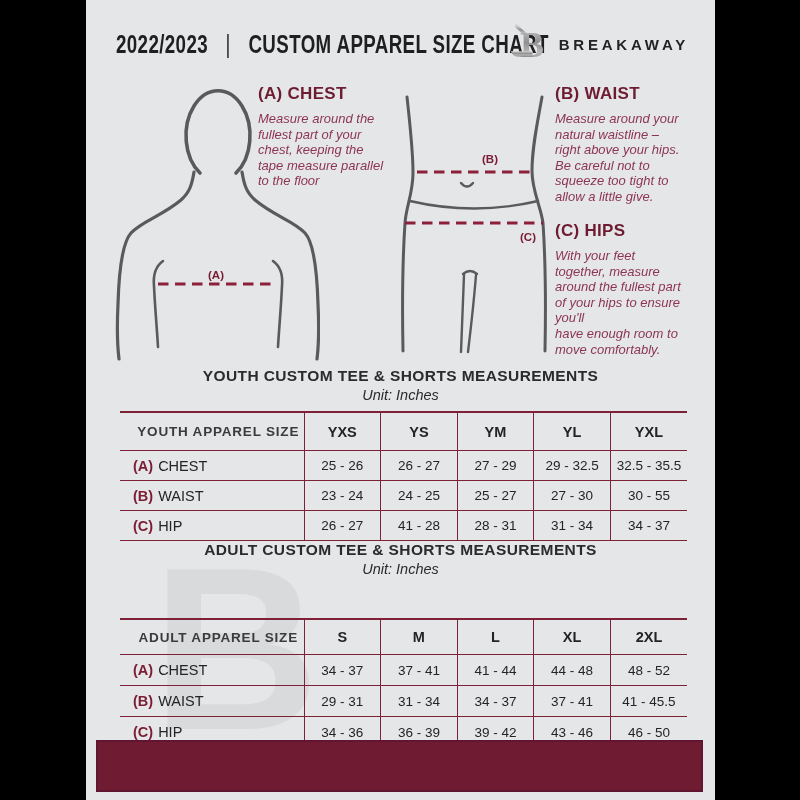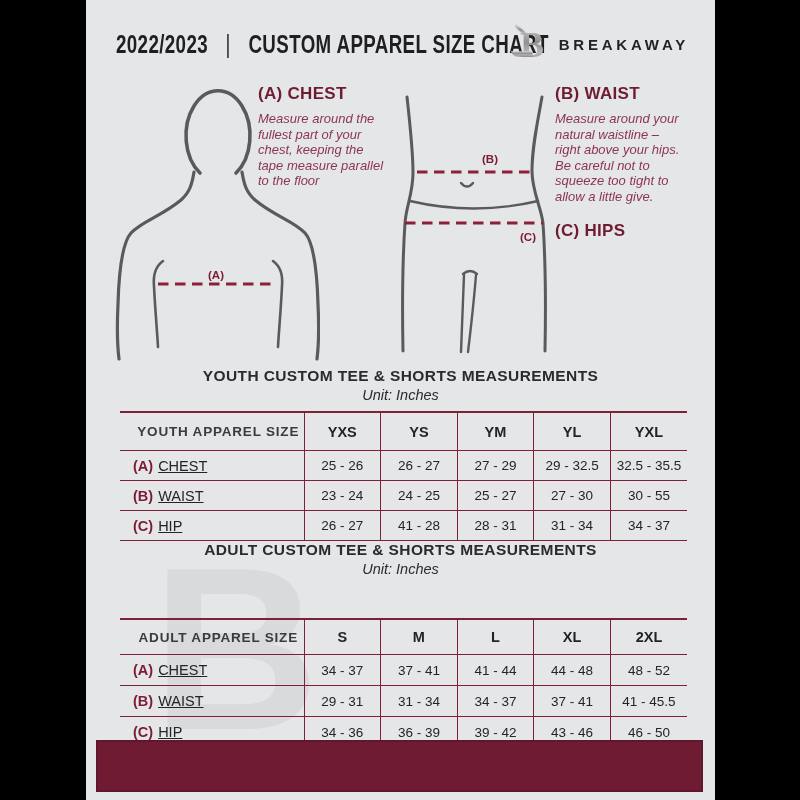--- a/index.html
+++ b/index.html
@@ -43,21 +43,21 @@
   .size-table tbody tr:last-child td{border-bottom:none;}
   .size-table th+th,.size-table td+td{border-left:1.5px solid #7d2038;text-align:center;}
   .size-table th{height:37px;font-size:14.5px;font-weight:bold;color:#242426;text-align:center;}
   .size-table td{height:29px;font-size:13.5px;color:#242426;text-align:center;}
   .adult-pos th{height:34px;} .adult-pos td{height:30px;}
   .col-size-label{text-align:center;padding-left:13px !important;
                   font-weight:normal;font-size:13.5px !important;
                   letter-spacing:.8px;color:#3b3b3d !important;}
   .row-label{text-align:left !important;padding-left:13px !important;font-size:14.5px !important;}
   .row-label .marker{font-weight:bold;color:#7a1c33;}
-  .row-label .lbl{color:#242426;margin-left:5px;text-decoration:underline;}
+  .row-label .lbl{color:#242426;margin-left:5px;}
 
   
   .watermark{position:absolute;left:66px;top:533px;z-index:0;font-weight:bold;
              font-size:232px;line-height:232px;color:#d9dadc;user-select:none;}
   .footer-bar{position:absolute;left:10px;top:740px;width:607px;height:52px;z-index:2;
               background:#6f1c33;border:2px solid #601530;box-sizing:border-box;}
 
   
   .body-line{fill:none;stroke:#595a5c;stroke-linecap:round;stroke-linejoin:round;}
   .dash-line{fill:none;stroke:#8c1f39;stroke-width:3.2;stroke-dasharray:10.5 6.5;}
@@ -129,20 +129,27 @@
       <h3>(B) WAIST</h3>
       <p>Measure around your
 natural waistline –
 right above your hips.
 Be careful not to
 squeeze too tight to
 allow a little give.</p>
     </div>
     <div class="guide guide-hips">
       <h3>(C) HIPS</h3>
+      <p>With your feet
+together, measure
+around the fullest part
+of your hips to ensure
+you'll
+have enough room to
+move comfortably.</p>
     </div>
 
     <div class="sec-title youth-title">YOUTH CUSTOM TEE &amp; SHORTS MEASUREMENTS</div>
     <div class="sec-unit youth-unit">Unit: Inches</div>
     <table class="size-table youth-pos">
       <colgroup>
           <col style="width:184px">
           <col style="width:76.6px">
           <col style="width:76.6px">
           <col style="width:76.6px">

